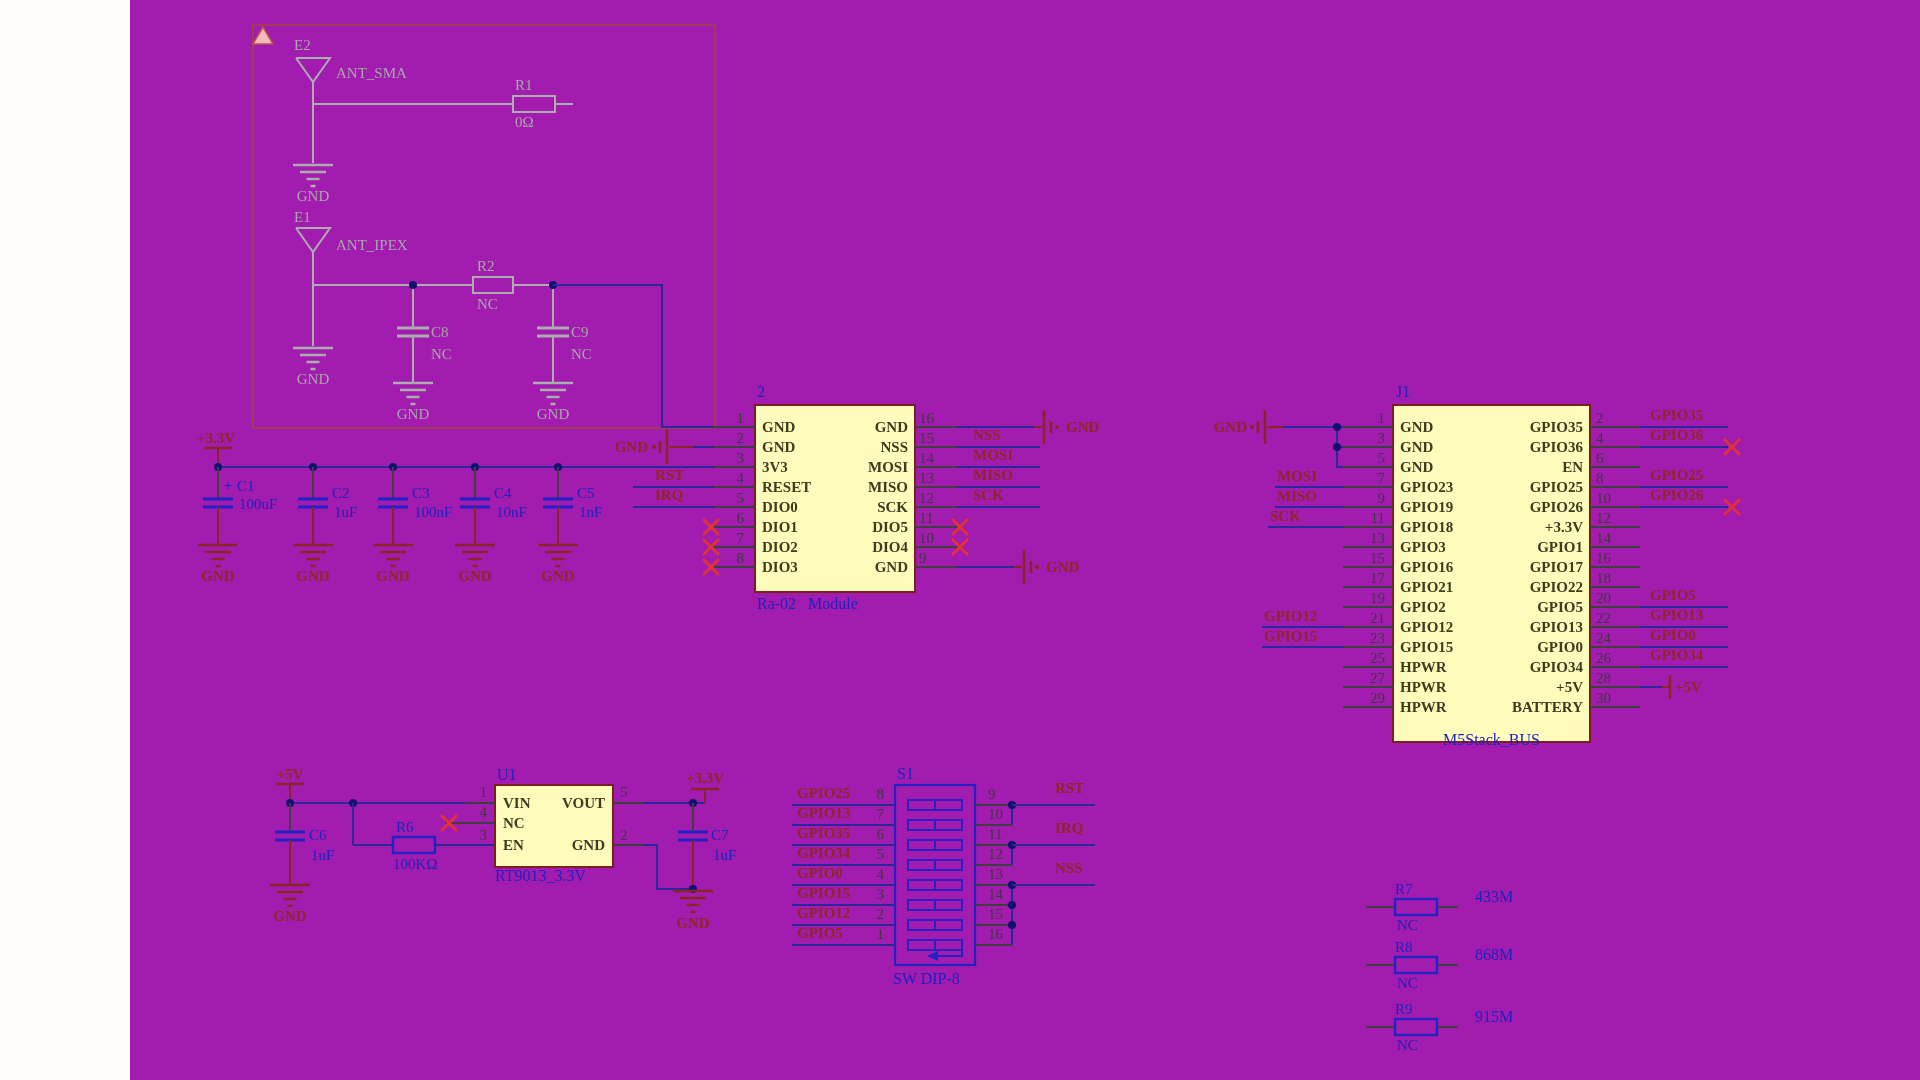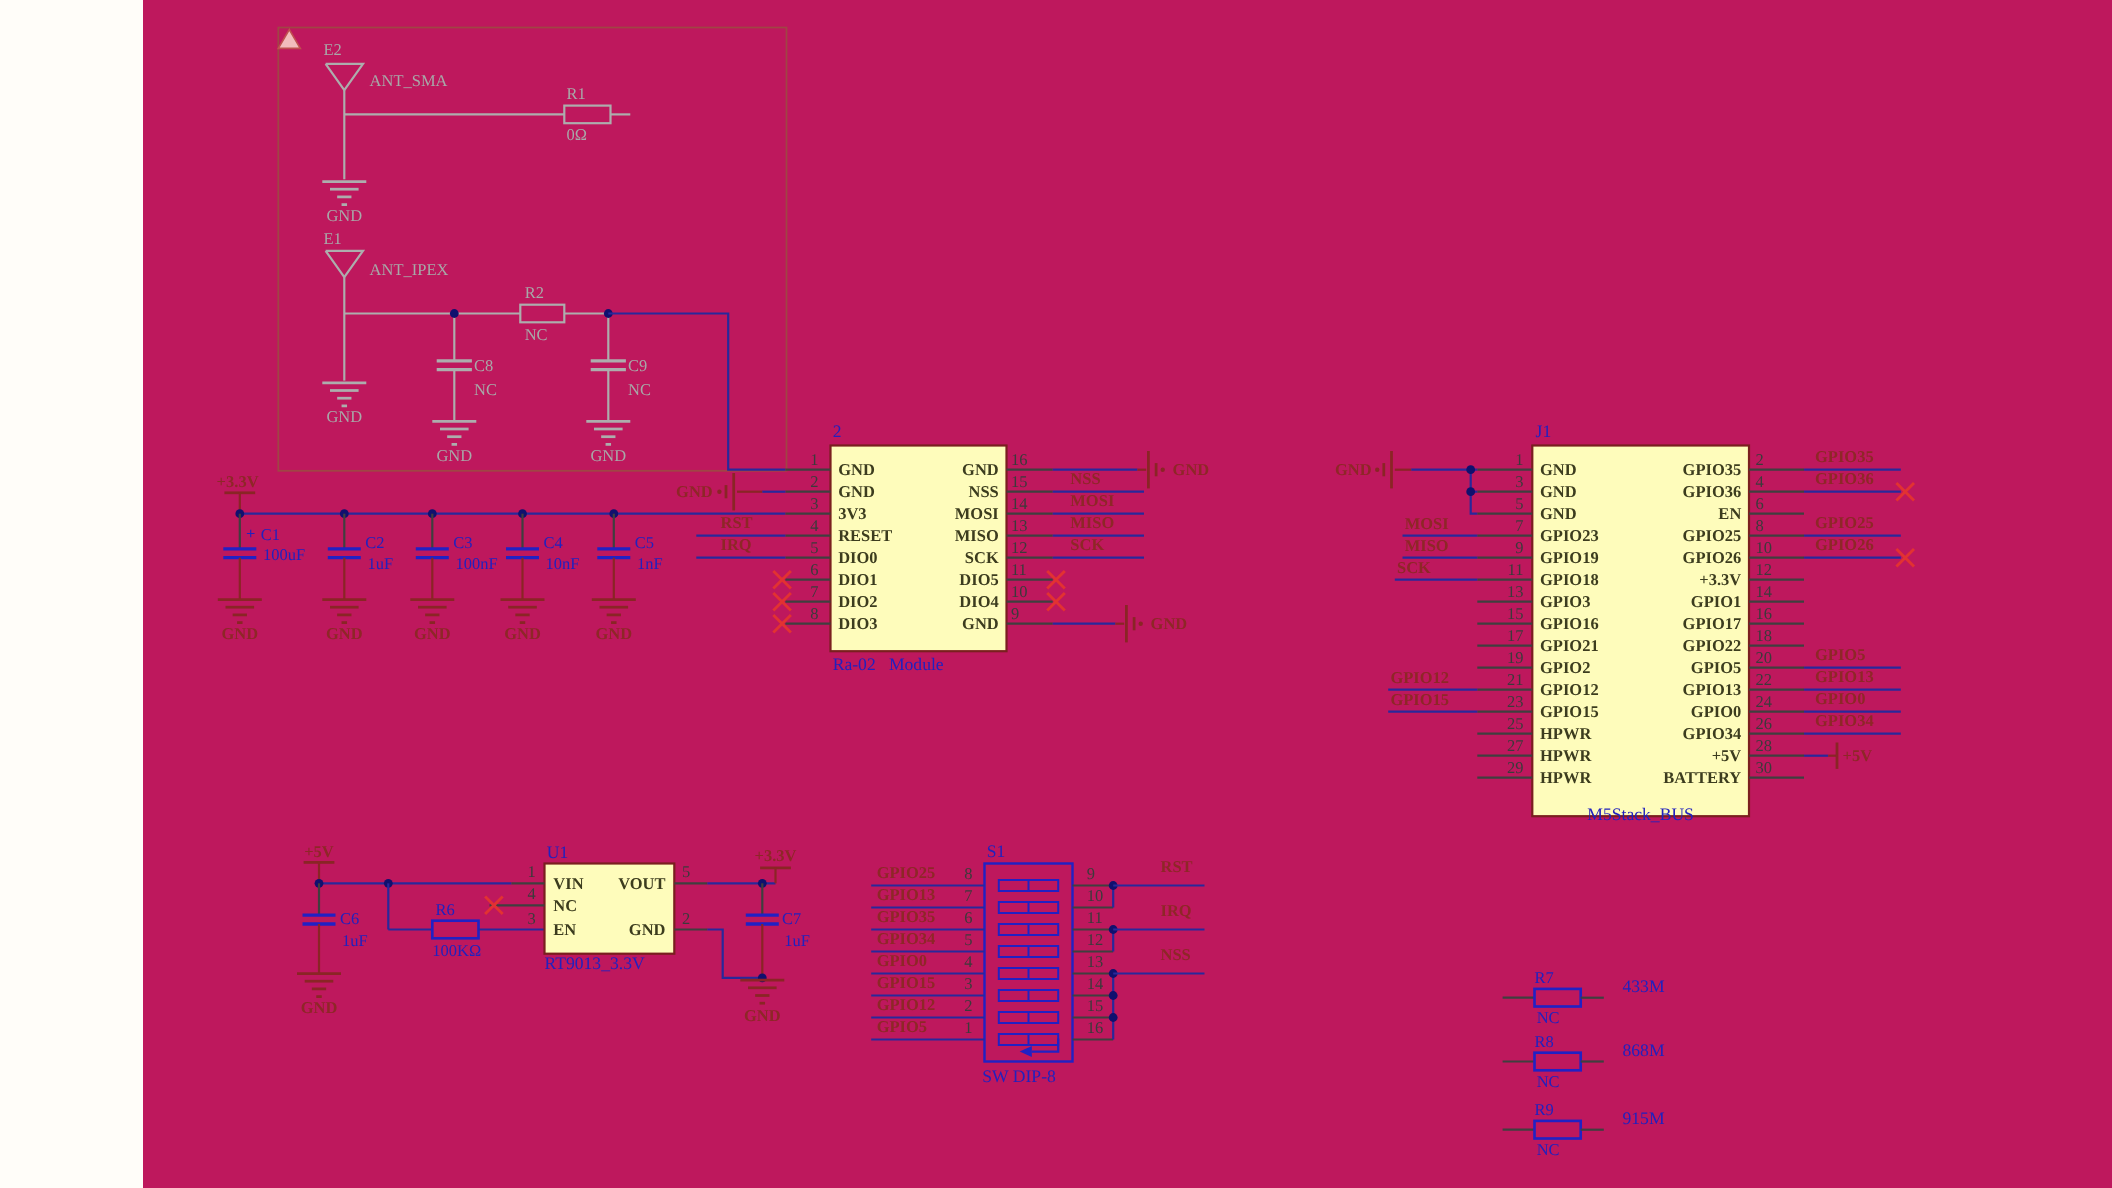--- a/index.html
+++ b/index.html
@@ -1,16 +1,16 @@
 <!DOCTYPE html>
 <html><head>
 <meta charset="utf-8">
 <style>
   html,body{margin:0;padding:0;width:1920px;height:1080px;overflow:hidden;background:#FFFCF6;}
-  #canvas{position:relative;width:1920px;height:1080px;background:#be185d;}
+  #canvas{position:relative;width:1920px;height:1080px;background:#a21caf;}
   #sheet-edge{position:absolute;left:0;top:0;width:130px;height:1080px;background:#FFFDF9;}
   svg text{font-family:"Liberation Serif",serif;}
   .net{font:600 15px "Liberation Serif",serif;fill:#8E2727;}
   .des{font:400 15px "Liberation Serif",serif;fill:#2121BE;}
   .lbl{font:400 16px "Liberation Serif",serif;fill:#2121BE;}
   .pname{font:700 15px "Liberation Serif",serif;fill:#3C3C1E;}
   .pnum{font:400 15px "Liberation Serif",serif;fill:#3B3B3B;}
   .gtxt{font:400 15px "Liberation Serif",serif;fill:#A8A8A8;}
   .plus{font:700 15px "Liberation Serif",serif;fill:#2121BE;}
 </style>

